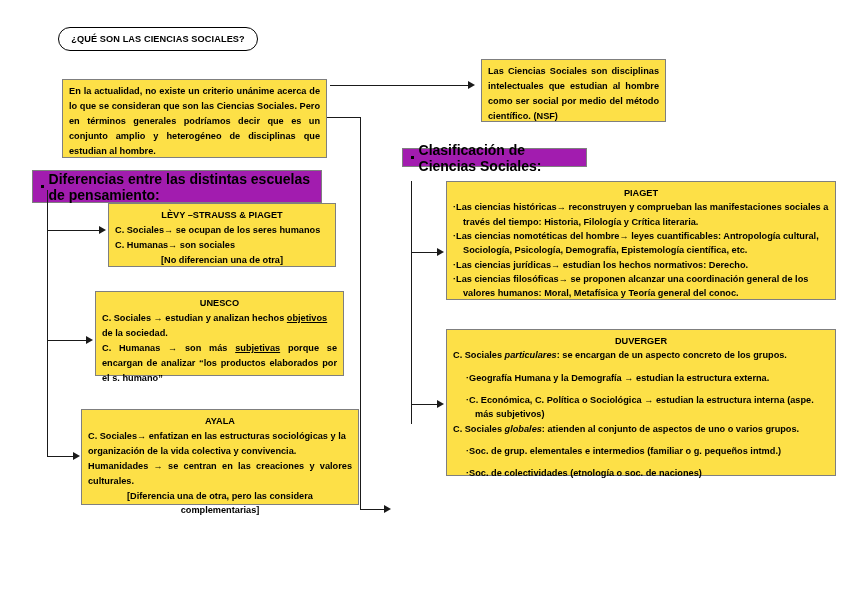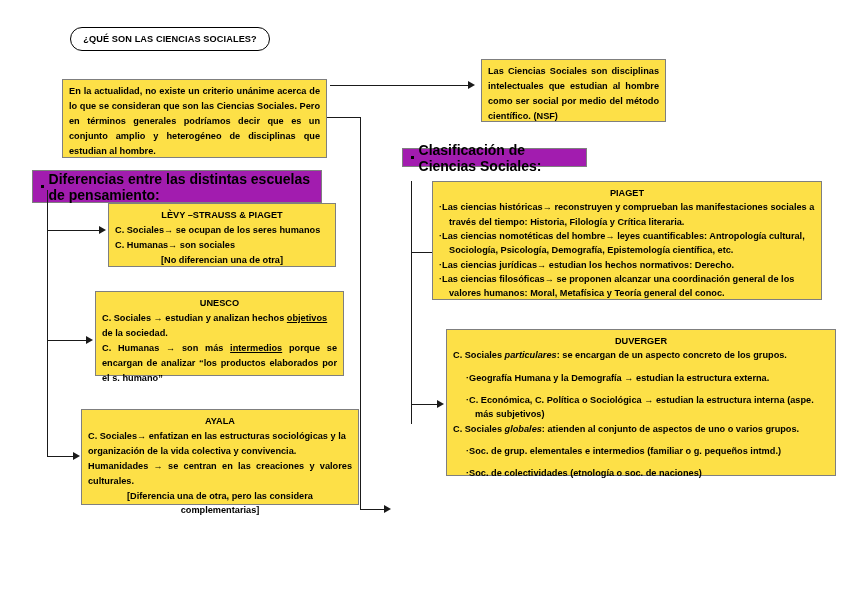--- a/index.html
+++ b/index.html
@@ -91,21 +91,21 @@
   }
   .indent1 { display:block; padding-left: 10px; text-indent: -10px; }
   .sub { display:block; padding-left: 22px; text-indent: -9px; margin-top: 8px; }
   .hang { display:block; padding-left: 12px; text-indent: -12px; }
 </style>
 </head>
 <body>
 
 <div id="canvas">
 
-  <div class="pill" style="left:58px; top:27px; width:200px; height:24px;margin-left:12px;">
+  <div class="pill" style="left:58px; top:27px; width:200px; height:24px;">
     <span>¿QUÉ SON LAS CIENCIAS SOCIALES?</span>
   </div>
 
   <div class="box just" style="left:62px; top:79px; width:265px; height:79px;">
     <span>En la actualidad, no existe un criterio unánime acerca de lo que se consideran que son las Ciencias Sociales. Pero en términos generales podríamos decir que es un conjunto amplio y heterogéneo de disciplinas que estudian al hombre.</span>
   </div>
 
   <div class="ln-h" style="left:330px; top:85px; width:140px;"></div>
   <div class="arrowhead" style="left:468px; top:81px;"></div>
 
@@ -137,42 +137,42 @@
   <div class="box" style="left:108px; top:203px; width:228px; height:64px;">
     <span class="title">LÈVY –STRAUSS &amp; PIAGET</span>
     <span class="bullet-line">C. Sociales→ se ocupan de los seres humanos</span>
     <span class="bullet-line">C. Humanas→ son sociales</span>
     <span class="bullet-line ctr">[No diferencian una de otra]</span>
   </div>
 
   <div class="box" style="left:95px; top:291px; width:249px; height:85px;">
     <span class="title">UNESCO</span>
     <span class="bullet-line"><span>C. Sociales → estudian y analizan hechos </span><span class="und">objetivos</span><span> de la sociedad.</span></span>
-    <span class="bullet-line just"><span>C. Humanas → son más </span><span class="und">intermedios</span><span> porque se encargan de analizar “los productos elaborados por el s. humano”</span></span>
+    <span class="bullet-line just"><span>C. Humanas → son más </span><span class="und">subjetivas</span><span> porque se encargan de analizar “los productos elaborados por el s. humano”</span></span>
   </div>
 
   <div class="box" style="left:81px; top:409px; width:278px; height:96px;">
     <span class="title">AYALA</span>
     <span class="bullet-line">C. Sociales→ enfatizan en las estructuras sociológicas y la organización de la vida colectiva y convivencia.</span>
     <span class="bullet-line just">Humanidades → se centran en las creaciones y valores culturales.</span>
     <span class="bullet-line ctr">[Diferencia una de otra, pero las considera complementarias]</span>
   </div>
 
   <div class="tagbox" style="left:402px; top:148px; width:185px; height:19px;">
     <span class="sq"></span>
     <span>Clasificación de Ciencias Sociales:</span>
   </div>
 
   <div class="ln-v" style="left:411px; top:181px; height:243px;"></div>
   <div class="ln-h" style="left:411px; top:252px; width:28px;"></div>
   <div class="arrowhead" style="left:437px; top:248px;"></div>
   <div class="ln-h" style="left:411px; top:404px; width:28px;"></div>
   <div class="arrowhead" style="left:437px; top:400px;"></div>
 
-  <div class="box" style="left:432px; top:181px; width:390px; height:119px; line-height:1.56;">
+  <div class="box" style="left:446px; top:181px; width:390px; height:119px; line-height:1.56;">
     <span class="title">PIAGET</span>
     <span class="indent1"><span class="b">·</span><span>Las ciencias históricas→ reconstruyen y comprueban las manifestaciones sociales a través del tiempo: Historia, Filología y Crítica literaria.</span></span>
     <span class="indent1"><span class="b">·</span><span>Las ciencias nomotéticas del hombre→ leyes cuantificables: Antropología cultural, Sociología, Psicología, Demografía, Epistemología científica, etc.</span></span>
     <span class="indent1"><span class="b">·</span><span>Las ciencias jurídicas→ estudian los hechos normativos: Derecho.</span></span>
     <span class="indent1"><span class="b">·</span><span>Las ciencias filosóficas→ se proponen alcanzar una coordinación general de los valores humanos: Moral, Metafísica y Teoría general del conoc.</span></span>
   </div>
 
   <div class="box" style="left:446px; top:329px; width:390px; height:147px; line-height:1.56;">
     <span class="title">DUVERGER</span>
     <span class="hang"><span>C. Sociales </span><span class="ital">particulares</span><span>: se encargan de un aspecto concreto de los grupos.</span></span>

